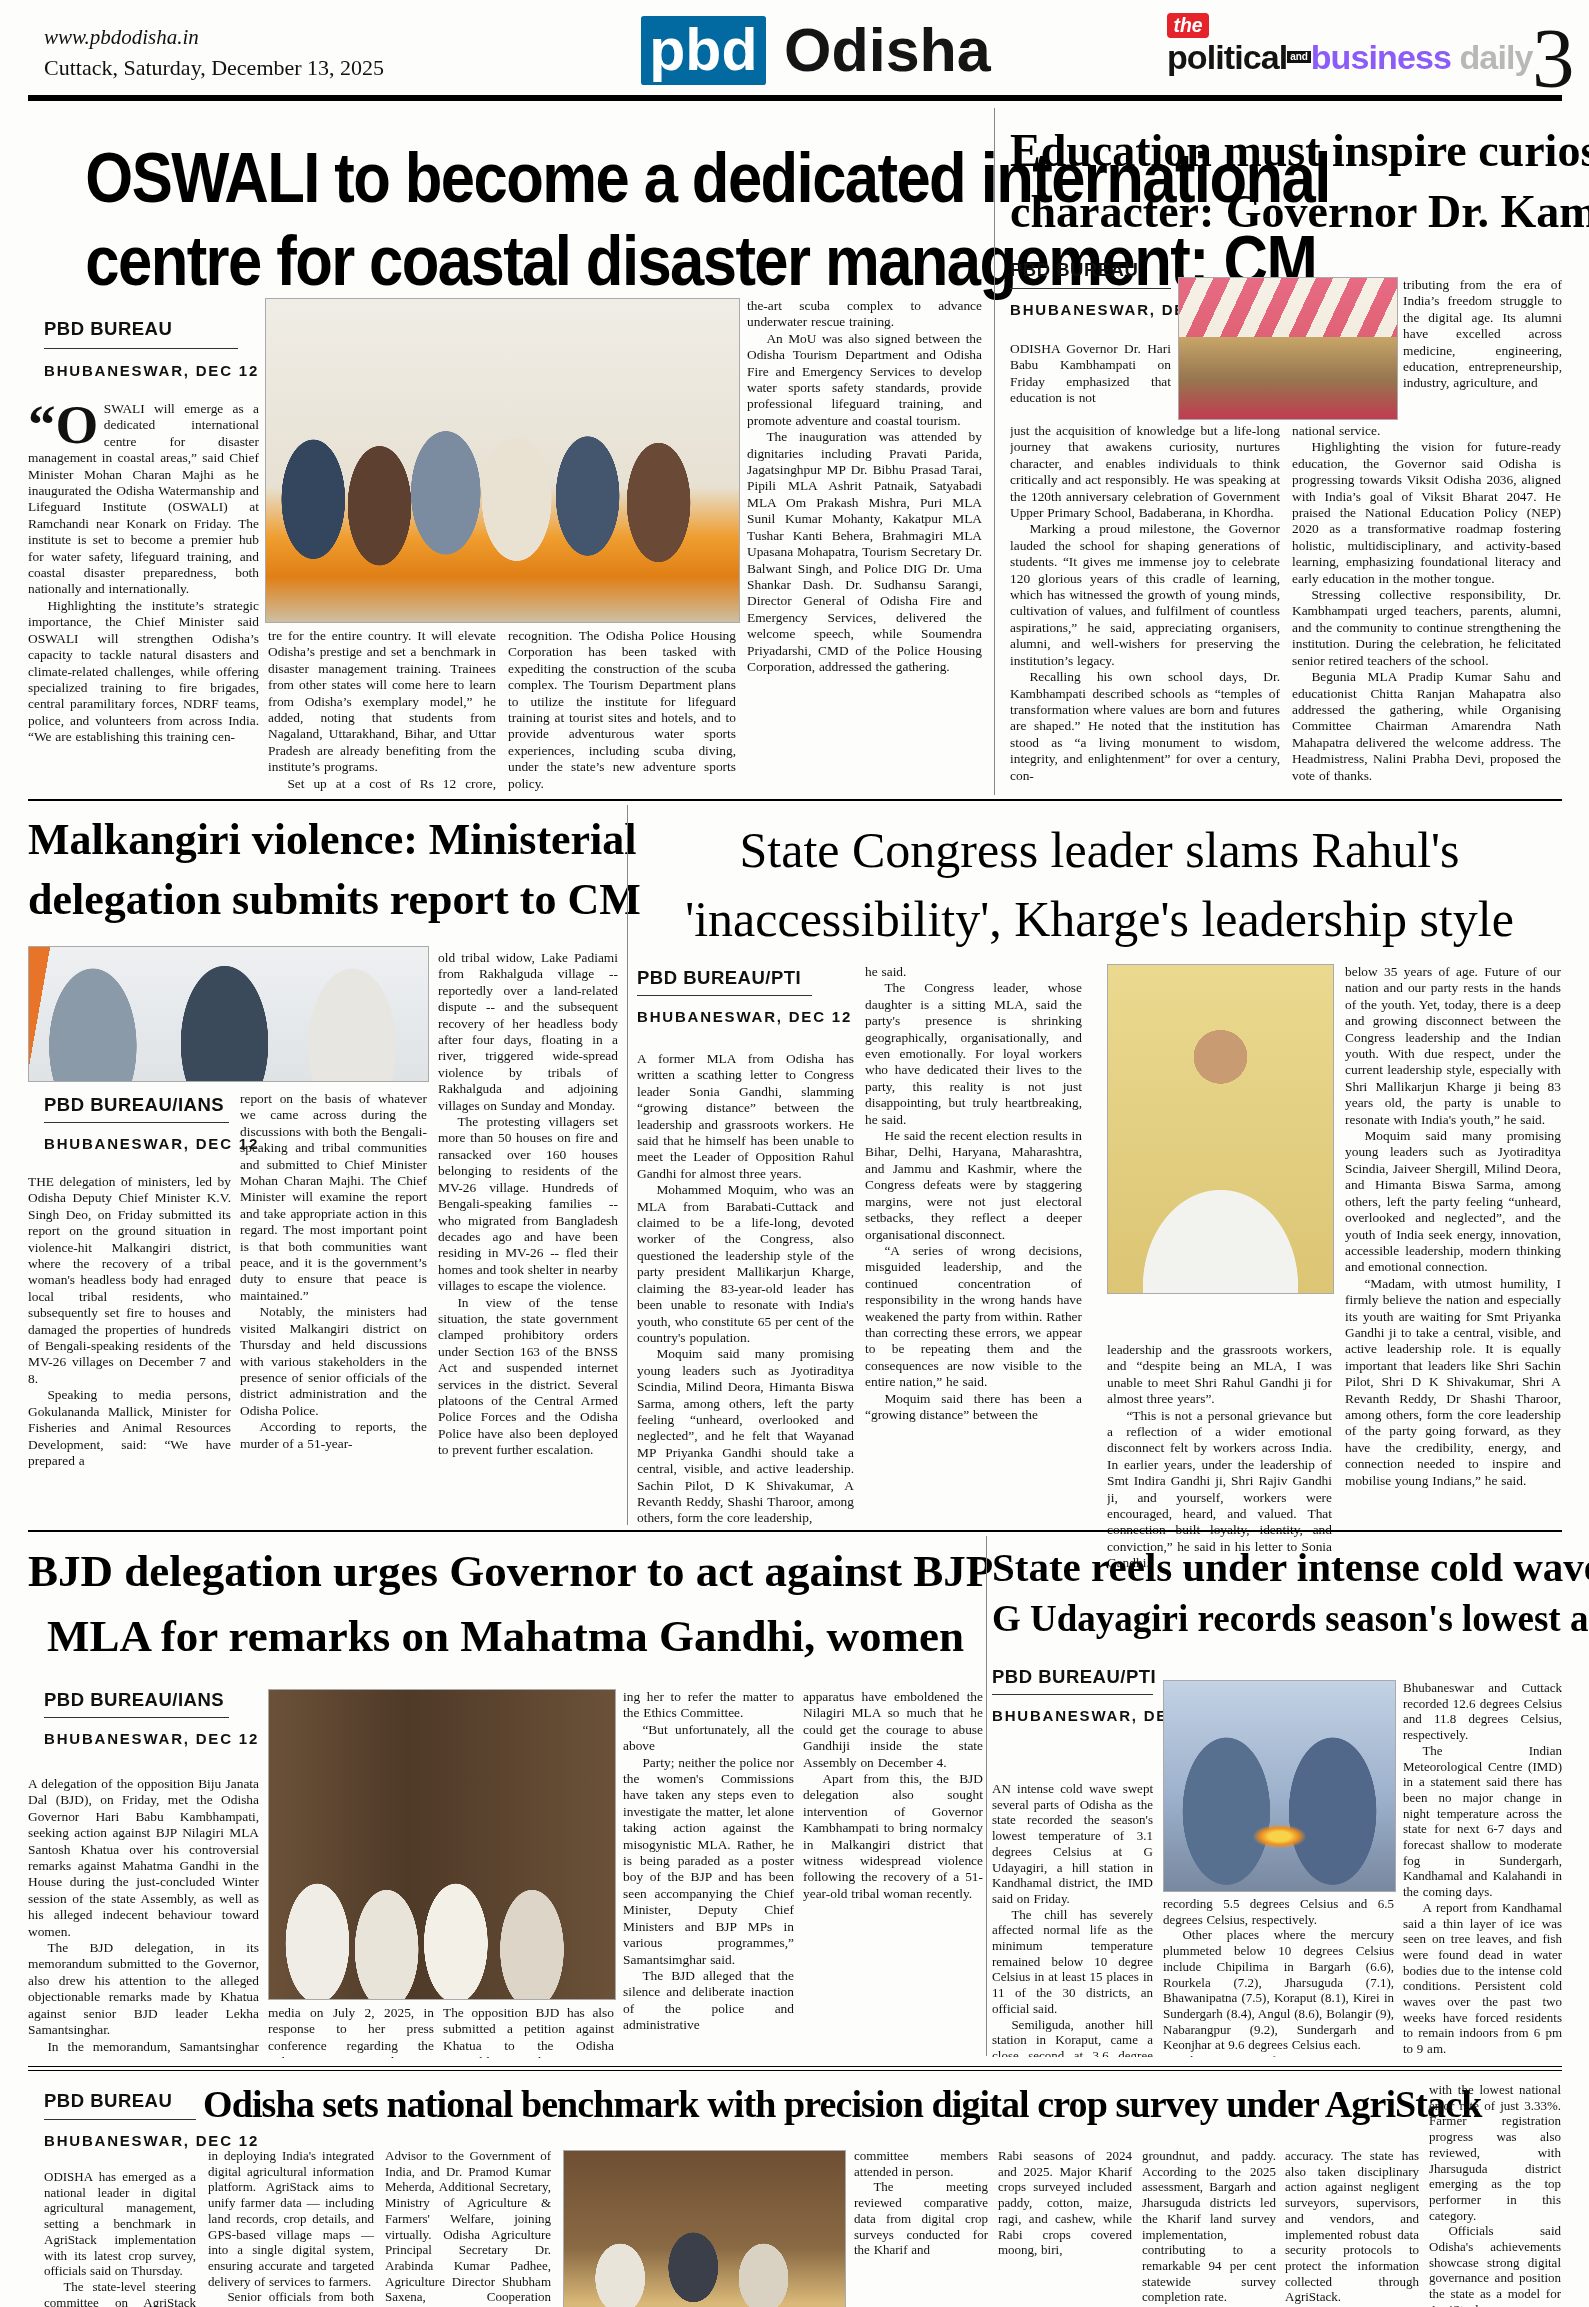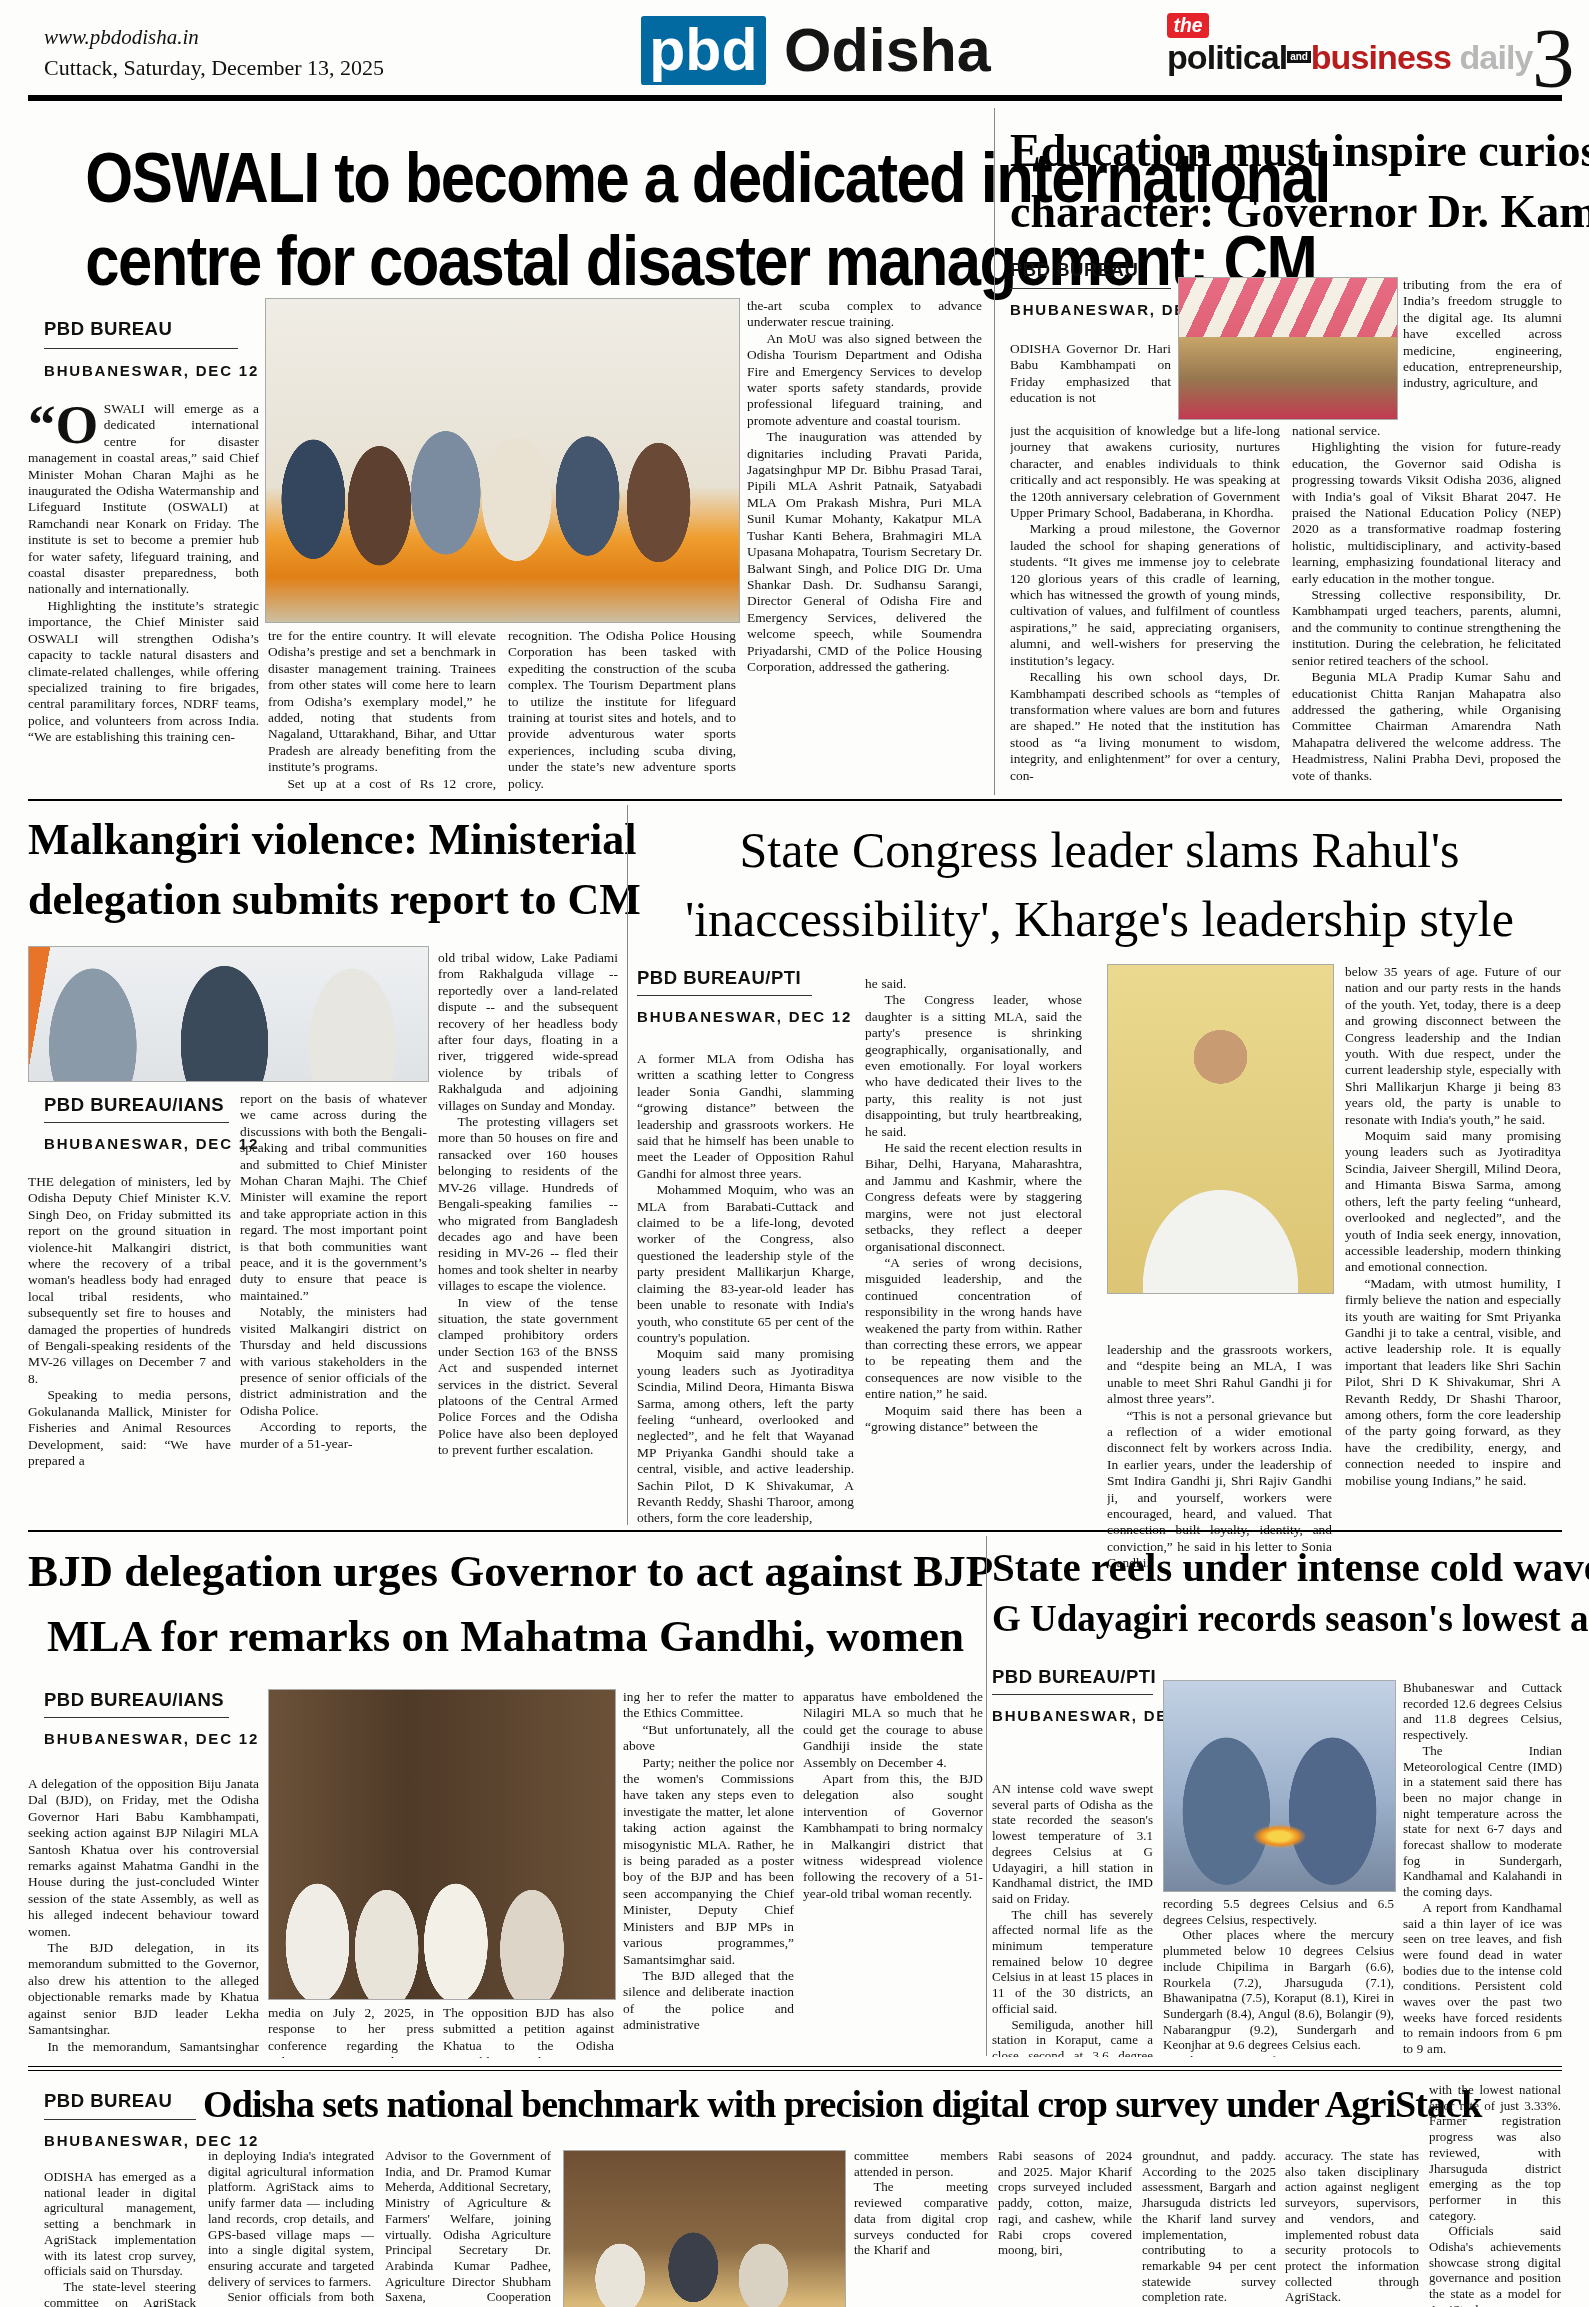--- a/index.html
+++ b/index.html
@@ -72,21 +72,21 @@
   <header>
     <div class="mast-web" style="left:44px;top:25px;">www.pbdodisha.in</div>
     <div class="mast-date" style="left:44px;top:55px;position:absolute;">Cuttack, Saturday, December 13, 2025</div>
 
     <div class="logo-pbd" style="left:641px;top:16px;">pbd</div>
     <div class="logo-odisha" style="left:784px;top:16px;">Odisha</div>
 
     <div class="abs" style="left:1167px;top:13px;">
       <span class="tag-badge">the</span>
       <div class="tag-row">
-        <span style="color:#141414;">political</span><span class="tag-and">and</span><span style="color:#b91c1c;margin-top:40px;">business</span>
+        <span style="color:#141414;">political</span><span class="tag-and">and</span><span style="color:#8b5cf6;margin-top:40px;">business</span>
         <span style="color:#b8b8b8;">daily</span>
       </div>
     </div>
 
     <div class="pageno" style="left:1532px;top:16px;">3</div>
     <div class="hrule" style="left:28px;top:95px;width:1534px;height:5.5px;"></div>
   </header>
 
   <section>
     <div class="hl hl-sans" style="left:28px;top:138px;width:955px;font-size:70px;">OSWALI to become a dedicated international</div>
@@ -186,21 +186,21 @@
     <div class="bl-rule" style="left:637px;top:995px;width:175px;"></div>
     <div class="dateline" style="left:637px;top:1008px;">BHUBANESWAR, DEC 12</div>
 
     <div class="photo ph-congress" style="left:1107px;top:964px;width:225px;height:328px;"></div>
 
     <div class="col" style="left:637px;top:1051px;width:217px;height:474px;">
         <p>A former MLA from Odisha has written a scathing letter to Congress leader Sonia Gandhi, slamming “growing distance” between the leadership and grassroots workers. He said that he himself has been unable to meet the Leader of Opposition Rahul Gandhi for almost three years.</p>
         <p>Mohammed Moquim, who was an MLA from Barabati-Cuttack and claimed to be a life-long, devoted worker of the Congress, also questioned the leadership style of the party president Mallikarjun Kharge, claiming the 83-year-old leader has been unable to resonate with India's youth, who constitute 65 per cent of the country's population.</p>
         <p>Moquim said many promising young leaders such as Jyotiraditya Scindia, Milind Deora, Himanta Biswa Sarma, among others, left the party feeling “unheard, overlooked and neglected”, and he felt that Wayanad MP Priyanka Gandhi should take a central, visible, and active leadership. Sachin Pilot, D K Shivakumar, A Revanth Reddy, Shashi Tharoor, among others, form the core leadership,</p>
       </div>
-    <div class="col" style="left:865px;top:964px;width:217px;height:561px;margin-top:12px;">
+    <div class="col" style="left:865px;top:964px;width:217px;height:561px;">
         <p>he said.</p>
         <p>The Congress leader, whose daughter is a sitting MLA, said the party's presence is shrinking geographically, organisationally, and even emotionally. For loyal workers who have dedicated their lives to the party, this reality is not just disappointing, but truly heartbreaking, he said.</p>
         <p>He said the recent election results in Bihar, Delhi, Haryana, Maharashtra, and Jammu and Kashmir, where the Congress defeats were by staggering margins, were not just electoral setbacks, they reflect a deeper organisational disconnect.</p>
         <p>“A series of wrong decisions, misguided leadership, and the continued concentration of responsibility in the wrong hands have weakened the party from within. Rather than correcting these errors, we appear to be repeating them and the consequences are now visible to the entire nation,” he said.</p>
         <p>Moquim said there has been a “growing distance” between the</p>
       </div>
     <div class="col" style="left:1107px;top:1300px;width:225px;height:225px;margin-top:42px;">
         <p>leadership and the grassroots workers, and “despite being an MLA, I was unable to meet Shri Rahul Gandhi ji for almost three years”.</p>
         <p>“This is not a personal grievance but a reflection of a wider emotional disconnect felt by workers across India. In earlier years, under the leadership of Smt Indira Gandhi ji, Shri Rajiv Gandhi ji, and yourself, workers were encouraged, heard, and valued. That connection built loyalty, identity, and conviction,” he said in his letter to Sonia Gandhi.</p>
       </div>

